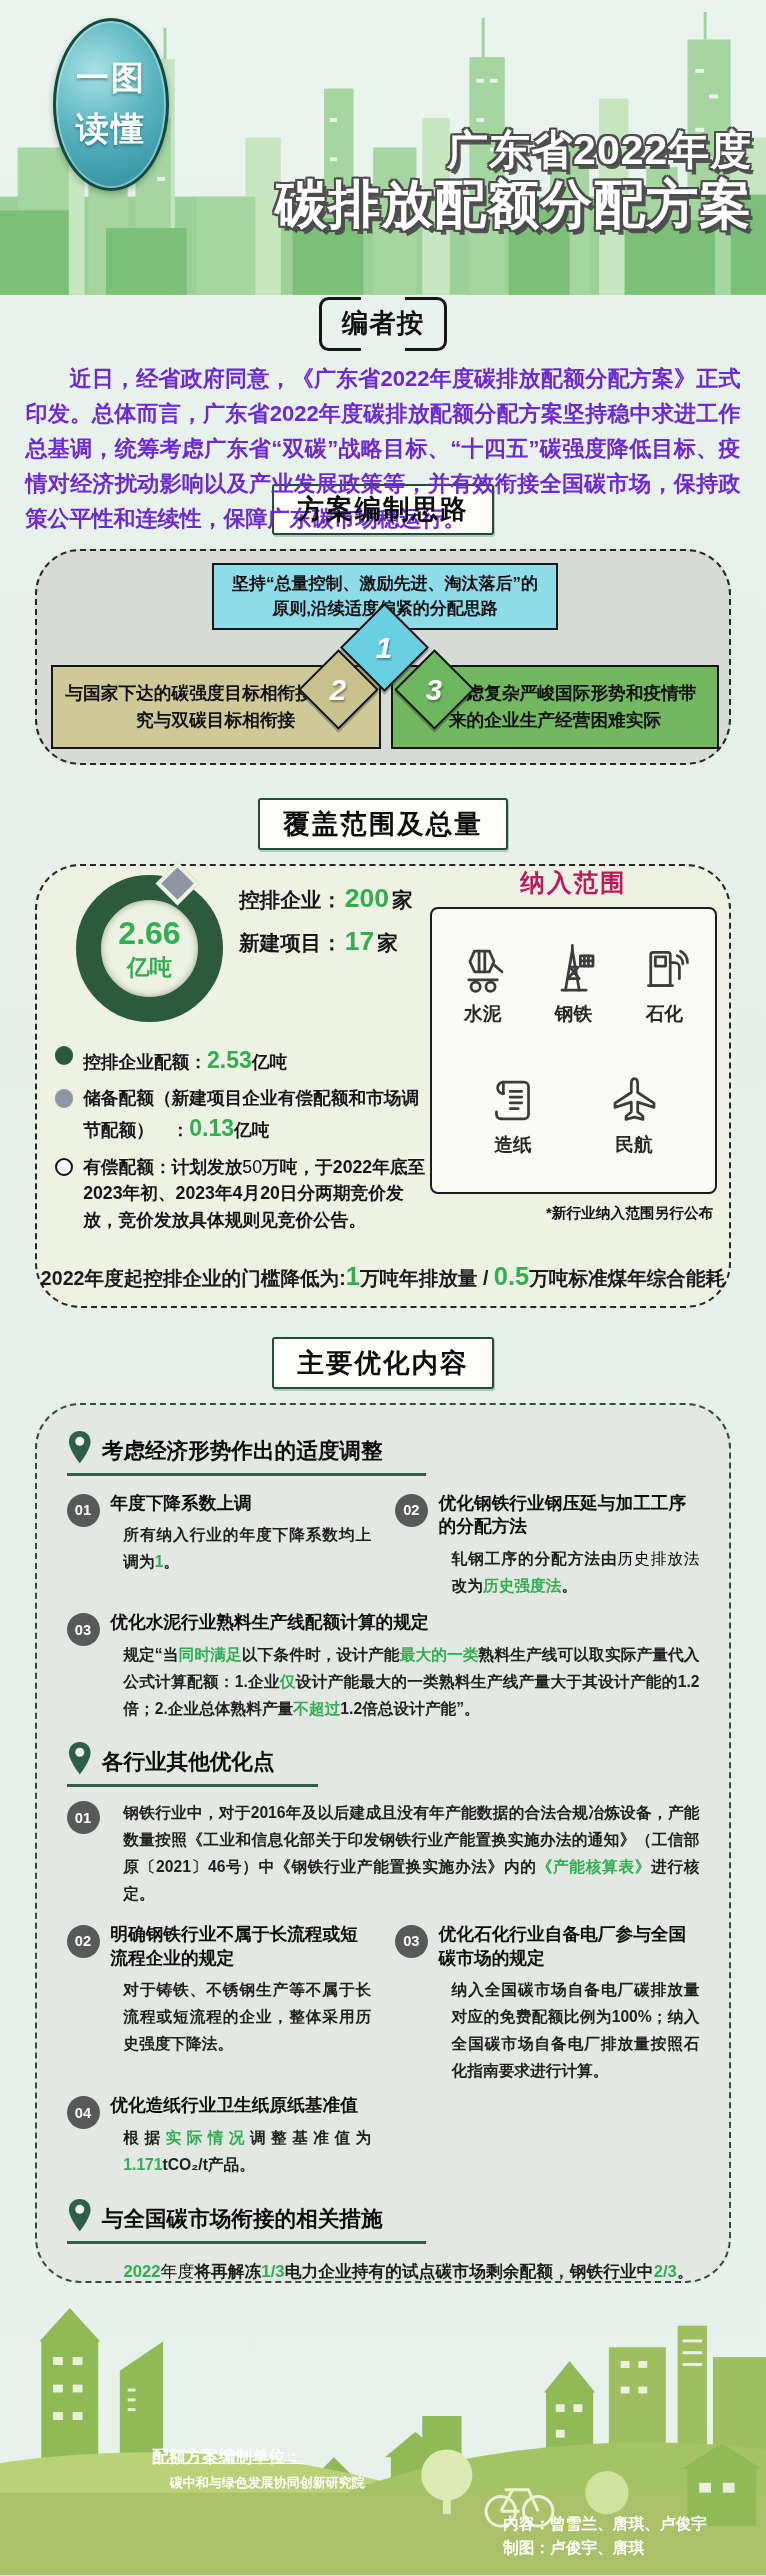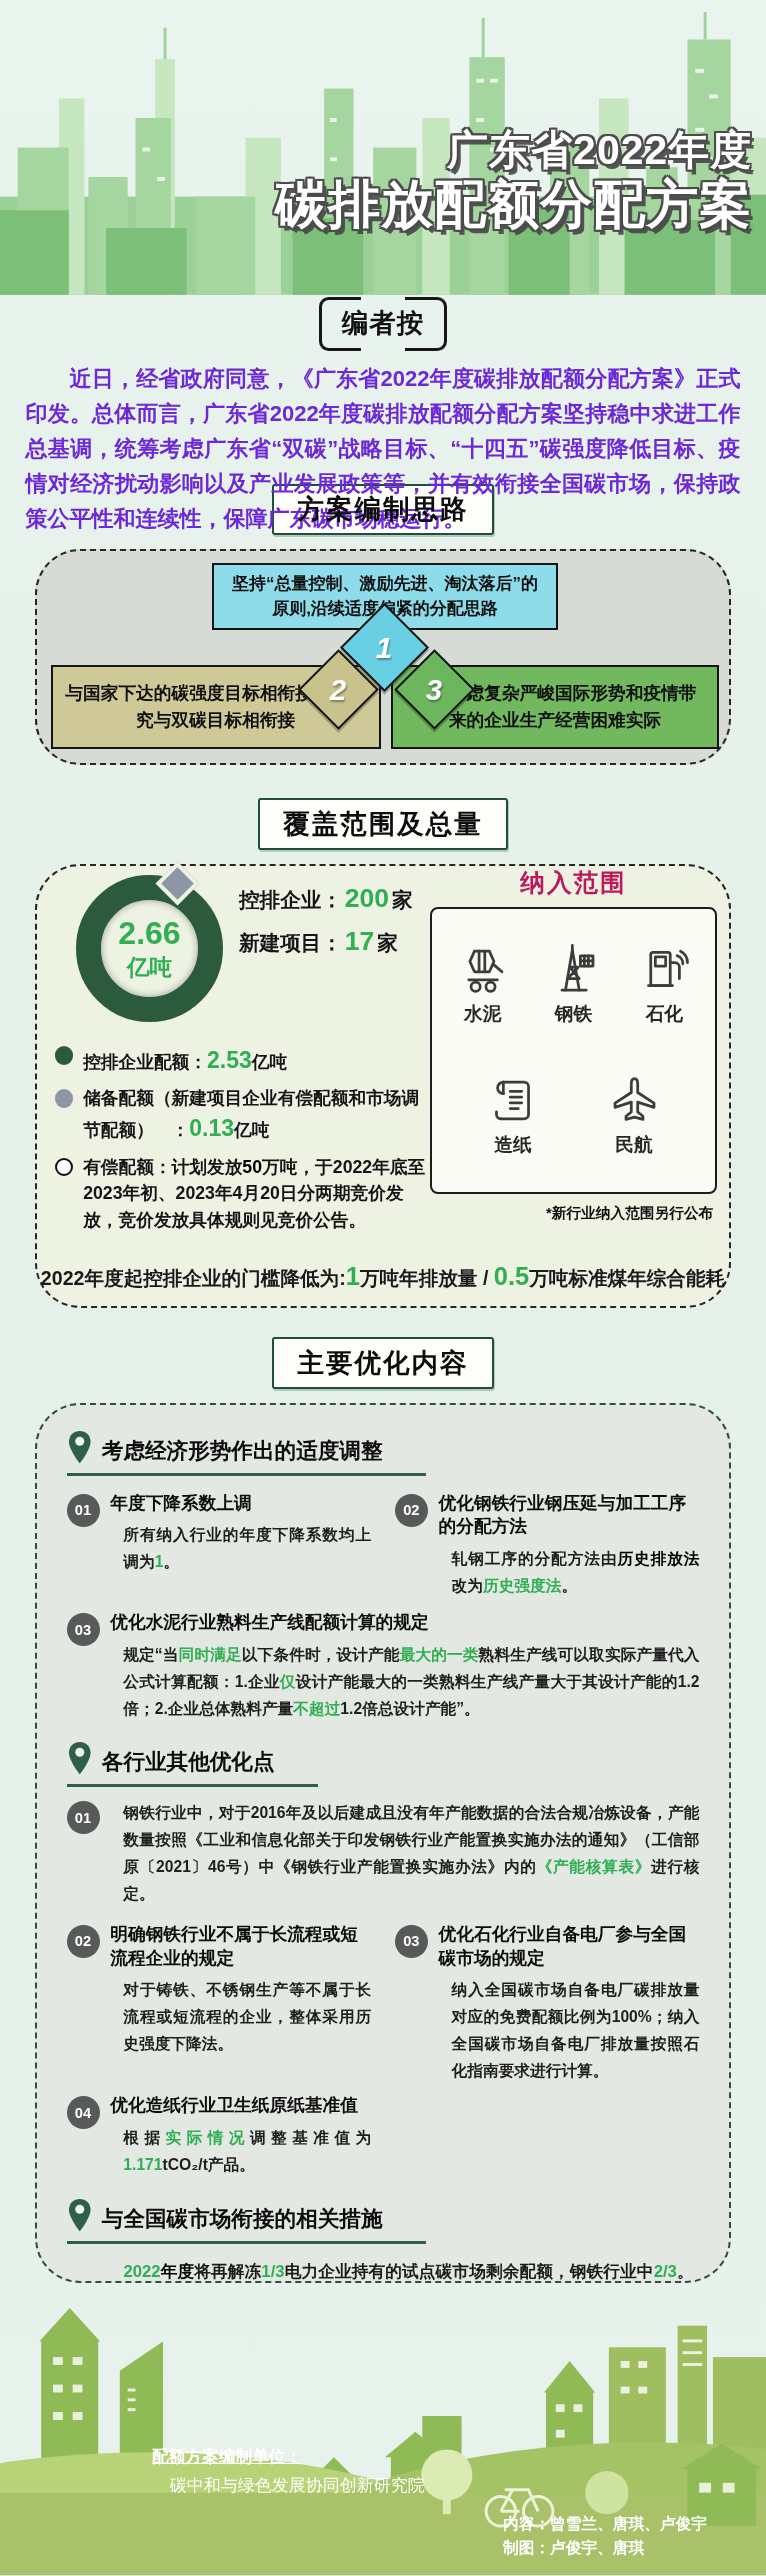--- a/index.html
+++ b/index.html
@@ -5,21 +5,21 @@
   * { margin:0; padding:0; box-sizing:border-box; }
   html,body { width:766px; }
   body {
     height:2576px; overflow:hidden; position:relative;
     font-family:"Liberation Sans","DejaVu Sans",sans-serif;
     background:linear-gradient(180deg,#eaf4ef 0%,#e5f0e9 40%,#e8f2ec 100%);
     color:#141414;
   }
   .hl-g  { color:#2fae52; font-weight:800; }
   .hl-gl { color:#2fae52; font-weight:900; font-size:1.3em; }
-  .hl-b  { font-weight:700; color:#000; }
+  .hl-b  { font-weight:400; color:#000; }
 
   
   .header { position:relative; height:295px; overflow:hidden; }
   .header svg { position:absolute; left:0; top:0; }
   .badge {
     position:absolute; left:53px; top:17.7px; width:116px; height:173px;
     border-radius:50%; border:3.9px solid #114b3f;
     background:radial-gradient(circle at 35% 30%, #a8e2e4 0%, #57b3bf 45%, #2d8d9c 100%);
     display:flex; flex-direction:column; align-items:center; justify-content:center; gap:5.9px;
     box-shadow:0 2.9px 5.9px rgba(0,0,0,.25), inset 0 0 0 2px rgba(255,255,255,.35);
@@ -139,21 +139,21 @@
              line-height:1.85; text-align:justify; padding-right:5.9px; }
 
   
   .footer { position:relative; height:290px; margin-top:17.7px; }
   .footer svg { position:absolute; left:0; top:0; }
   .credits { position:absolute; left:152px; top:145px; color:#fff; }
   .credits .cap { font-size:16.7px; font-weight:800; text-decoration:underline; margin-bottom:5.9px; }
   .credits ul { list-style:none; }
   .credits li { font-size:15.7px; font-weight:700; line-height:1.45; padding-left:17.7px; position:relative; }
   .credits li::before { content:"•"; position:absolute; left:2px; }
-  .credits .sub { font-size:17px; font-weight:400; line-height:1.45; padding-left:17.7px; }
+  .credits .sub { font-size:13px; font-weight:700; line-height:1.45; padding-left:17.7px; }
   .credits2 { position:absolute; left:503px; top:212px; color:#fff; font-size:15.7px; font-weight:700; line-height:1.5; }
 </style>
 </head>
 <body>
 
 <div class="header">
   <svg width="766" height="295" viewBox="0 0 780 300">
     <rect x="0" y="200" width="780" height="100" fill="#9bd096"></rect>
     <g fill="#c6e6c0">
       <rect x="60" y="100" width="26" height="200"></rect>
@@ -196,20 +196,24 @@
       <rect x="708" y="70" width="9" height="4"></rect>
         <rect x="722" y="96" width="9" height="4"></rect>
       <rect x="708" y="130" width="9" height="4"></rect>
         <rect x="722" y="160" width="9" height="4"></rect>
       <rect x="336" y="120" width="7" height="4"></rect>
         <rect x="336" y="160" width="7" height="4"></rect>
       <rect x="145" y="150" width="8" height="4"></rect>
         <rect x="160" y="180" width="8" height="4"></rect>
     </g>
   </svg>
+  <div class="badge">
+    <span>一图</span>
+    <span>读懂</span>
+  </div>
   <div class="main-title">
     <span class="t1">广东省2022年度</span>
     <span class="t2">碳排放配额分配方案</span>
   </div>
 </div>
 
 <div class="editor">
   <span class="stamp">编者按</span>
   <p>近日，经省政府同意，《广东省2022年度碳排放配额分配方案》正式印发。总体而言，广东省2022年度碳排放配额分配方案坚持稳中求进工作总基调，统筹考虑广东省“双碳”战略目标、“十四五”碳强度降低目标、疫情对经济扰动影响以及产业发展政策等，并有效衔接全国碳市场，保持政策公平性和连续性，保障广东碳市场稳运行。</p>
 </div>

